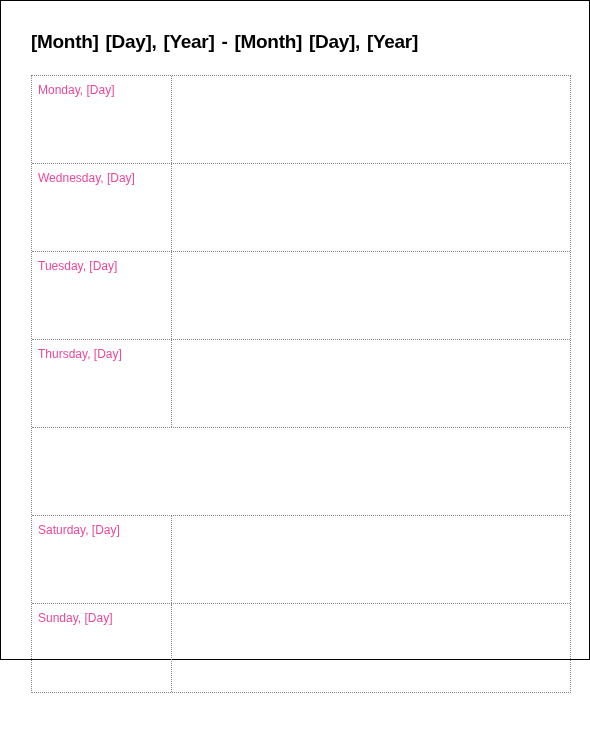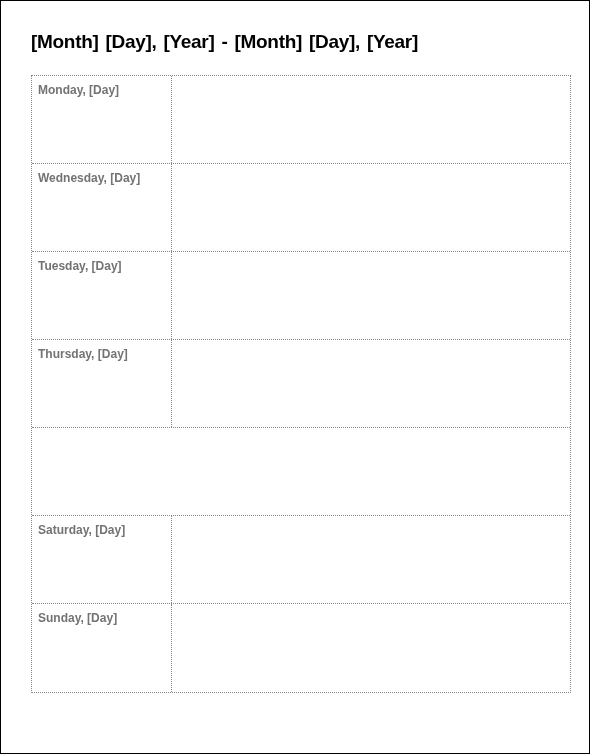--- a/index.html
+++ b/index.html
@@ -8,21 +8,21 @@
       box-sizing: border-box;
     }
     body {
       font-family: Verdana, Geneva, sans-serif;
       background: #fff;
       width: 590px;
       height: 754px;
     }
     .page {
       width: 590px;
-      height: 754px;
+      height: 660px;
       border: 1px solid #000;
       padding: 30px 18px 18px 30px;
       background: #fff;
     }
     .title {
       font-size: 19px;
       font-weight: bold;
       color: #000;
       margin-bottom: 22px;
       letter-spacing: -0.3px;
@@ -40,22 +40,22 @@
       border-bottom: none;
       justify-content: flex-end;
     }
     .day-label-col {
       width: 140px;
       border-right: 1px dotted #888;
       padding: 4px 6px;
     }
     .day-label {
       font-size: 12px;
-      font-weight: bold;
-      color: #737373;
+      font-weight: normal;
+      color: #ec4899;
     }
     .day-content-col {
       flex: 1;
     }
   </style>
 </head>
 <body>
 
 <div class="page">
   <div class="title">[Month]  [Day], [Year] - [Month] [Day], [Year]</div>

